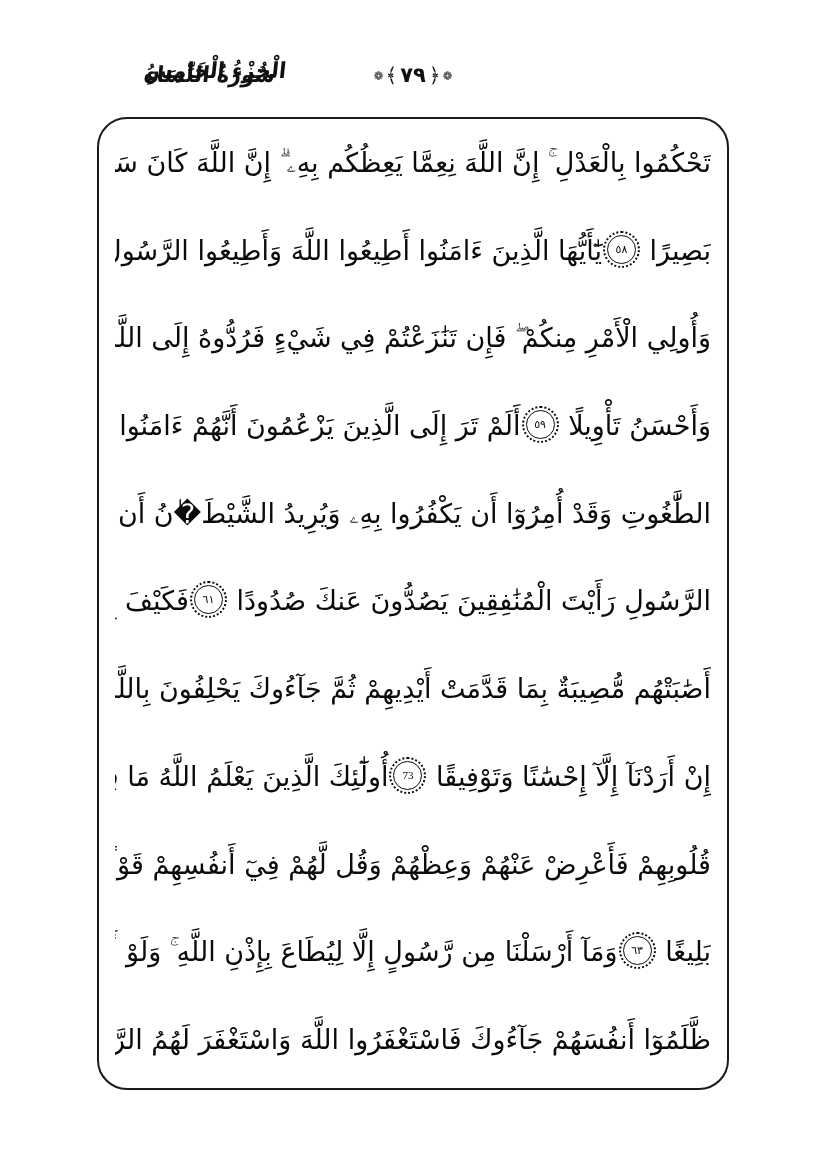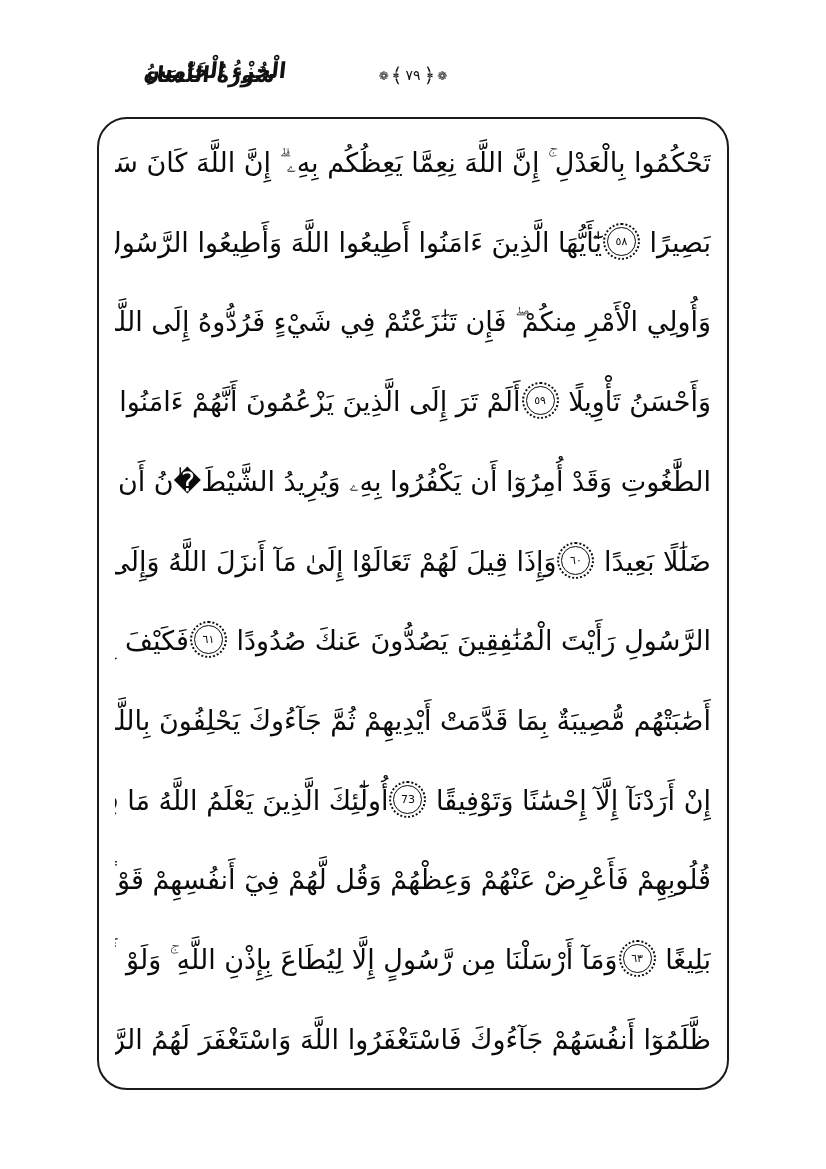--- a/index.html
+++ b/index.html
@@ -26,21 +26,21 @@
   .hdr-calli {
     font-size: 21px; font-weight: bold;
     transform: skewX(-6deg) scaleY(1.05);
     letter-spacing: 0px;
     white-space: nowrap;
   }
   .hdr-page {
     left: 355px; width: 116px; top: 50px;
     font-size: 19px; gap: 2px;
   }
-  .hdr-page .digits { font-size: 14px; font-weight: normal; padding: 0 1px; }
+  .hdr-page .digits { font-size: 21px; font-weight: bold; padding: 0 1px; }
   .hdr-page .flower { font-size: 12px; position: relative; top: 1px; }
   .hdr-page .bracket { font-size: 20px; }
   
   .frame {
     position: absolute;
     left: 97px; top: 117px;
     width: 632px; height: 973px;
     border: 2px solid #1a1a1a;
     border-radius: 30px;
     box-sizing: border-box;
@@ -70,20 +70,21 @@
     align-items: center;
     justify-content: center;
     width: 27px; height: 27px;
     margin: 12px 5px;
     border: 1.5px solid #0b0b0b;
     border-radius: 50%;
     font-size: 11px;
     line-height: 1;
     vertical-align: middle;
     top: -3px;
+    font-family: Liberation Serif, serif;
   }
   .verse-marker::before {
     content: "";
     position: absolute;
     inset: -5px;
     border: 2px dotted #0b0b0b;
     border-radius: 50%;
   }
 </style>
 </head>
@@ -107,21 +108,20 @@
     <span class="hdr-calli">الْجُزْءُ الْخَامِسُ</span>
   </div>
 
   <div class="frame">
     <div class="lines" id="lines-container">
         <div class="qline"><span>تَحْكُمُوا بِالْعَدْلِ ۚ إِنَّ اللَّهَ نِعِمَّا يَعِظُكُم بِهِۦ ۗ إِنَّ اللَّهَ كَانَ سَمِيعًا</span></div>
         <div class="qline"><span>بَصِيرًا</span> <span class="verse-marker">٥٨</span><span>يَٰٓأَيُّهَا الَّذِينَ ءَامَنُوا أَطِيعُوا اللَّهَ وَأَطِيعُوا الرَّسُولَ</span></div>
         <div class="qline"><span>وَأُولِي الْأَمْرِ مِنكُمْ ۖ فَإِن تَنَٰزَعْتُمْ فِي شَيْءٍ فَرُدُّوهُ إِلَى اللَّهِ</span></div>
         <div class="qline"><span>وَأَحْسَنُ تَأْوِيلًا</span> <span class="verse-marker">٥٩</span><span>أَلَمْ تَرَ إِلَى الَّذِينَ يَزْعُمُونَ أَنَّهُمْ ءَامَنُوا بِمَآ</span></div>
         <div class="qline"><span>الطَّٰغُوتِ وَقَدْ أُمِرُوٓا أَن يَكْفُرُوا بِهِۦ وَيُرِيدُ الشَّيْطَ�ٰنُ أَن يُضِلَّهُمْ</span></div>
-        <div class="qline"><span>ضَلَٰلًا بَعِيدًا</span> <span class="verse-marker">٦٠</span><span>وَإِذَا قِيلَ لَهُمْ تَعَالَوْا إِلَىٰ مَآ أَنزَلَ اللَّهُ وَإِلَى</span></div>
         <div class="qline"><span>الرَّسُولِ رَأَيْتَ الْمُنَٰفِقِينَ يَصُدُّونَ عَنكَ صُدُودًا</span> <span class="verse-marker">٦١</span><span>فَكَيْفَ إِذَآ</span></div>
         <div class="qline"><span>أَصَٰبَتْهُم مُّصِيبَةٌ بِمَا قَدَّمَتْ أَيْدِيهِمْ ثُمَّ جَآءُوكَ يَحْلِفُونَ بِاللَّهِ</span></div>
         <div class="qline"><span>إِنْ أَرَدْنَآ إِلَّآ إِحْسَٰنًا وَتَوْفِيقًا</span> <span class="verse-marker">73</span><span>أُولَٰٓئِكَ الَّذِينَ يَعْلَمُ اللَّهُ مَا فِي</span></div>
         <div class="qline"><span>قُلُوبِهِمْ فَأَعْرِضْ عَنْهُمْ وَعِظْهُمْ وَقُل لَّهُمْ فِيٓ أَنفُسِهِمْ قَوْلًا</span></div>
         <div class="qline"><span>بَلِيغًا</span> <span class="verse-marker">٦٣</span><span>وَمَآ أَرْسَلْنَا مِن رَّسُولٍ إِلَّا لِيُطَاعَ بِإِذْنِ اللَّهِ ۚ وَلَوْ أَنَّهُمْ إِذ</span></div>
         <div class="qline"><span>ظَّلَمُوٓا أَنفُسَهُمْ جَآءُوكَ فَاسْتَغْفَرُوا اللَّهَ وَاسْتَغْفَرَ لَهُمُ الرَّسُولُ</span></div>
       </div>
   </div>
 
 </div>

